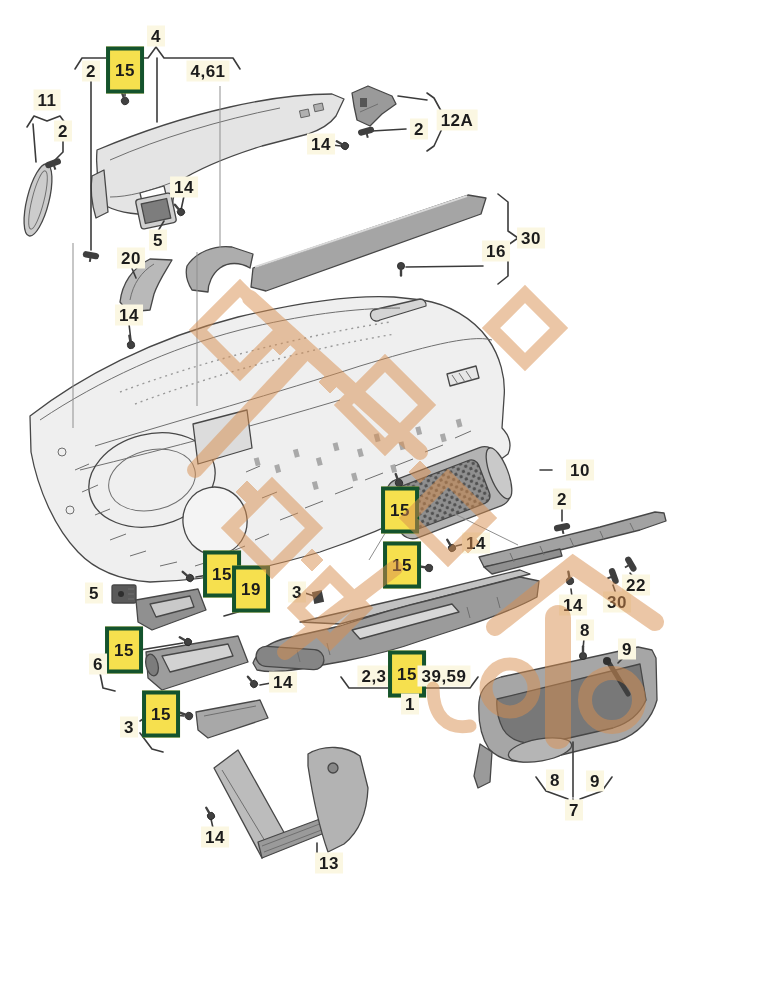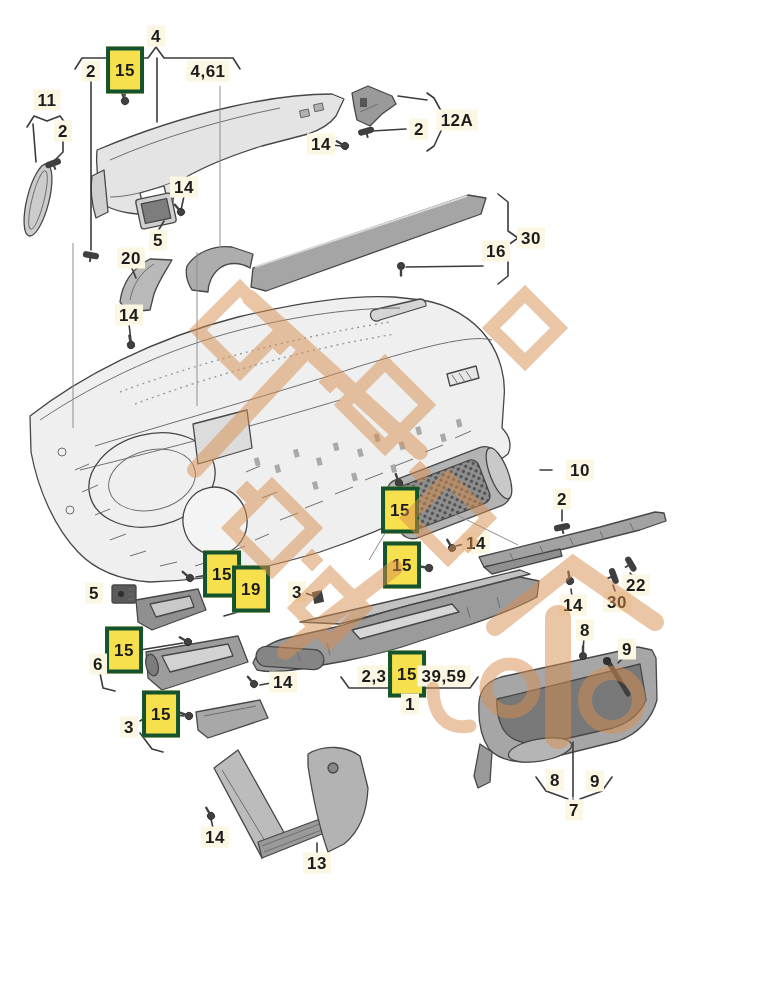--- a/index.html
+++ b/index.html
@@ -296,21 +296,21 @@
   <div class="lbl" style="left:410px;top:704px">1</div>
   <div class="lbl" style="left:636px;top:585px">22</div>
   <div class="lbl" style="left:617px;top:602px">30</div>
   <div class="lbl" style="left:573px;top:605px">14</div>
   <div class="lbl" style="left:585px;top:630px">8</div>
   <div class="lbl" style="left:627px;top:649px">9</div>
   <div class="lbl" style="left:555px;top:780px">8</div>
   <div class="lbl" style="left:595px;top:781px">9</div>
   <div class="lbl" style="left:574px;top:810px">7</div>
   <div class="lbl" style="left:215px;top:837px">14</div>
-  <div class="lbl" style="left:317px;top:863px">13</div>
+  <div class="lbl" style="left:329px;top:863px">13</div>
 </div>
 
 <svg class="wm" width="764" height="1000" viewBox="0 0 764 1000">
   <g stroke-width="13" fill="none" stroke-linejoin="miter">
     <path d="M240,288 L282,330 L240,372 L198,330 Z"></path>
     <path d="M385,363 L427,405 L385,447 L343,405 Z"></path>
     <path d="M272,486 L314,528 L272,570 L230,528 Z"></path>
     <path d="M448,478 L488,518 L448,558 L408,518 Z"></path>
     <path d="M525,294 L559,328 L525,362 L491,328 Z"></path>
     <path d="M330,574 L364,608 L330,642 L296,608 Z"></path>

